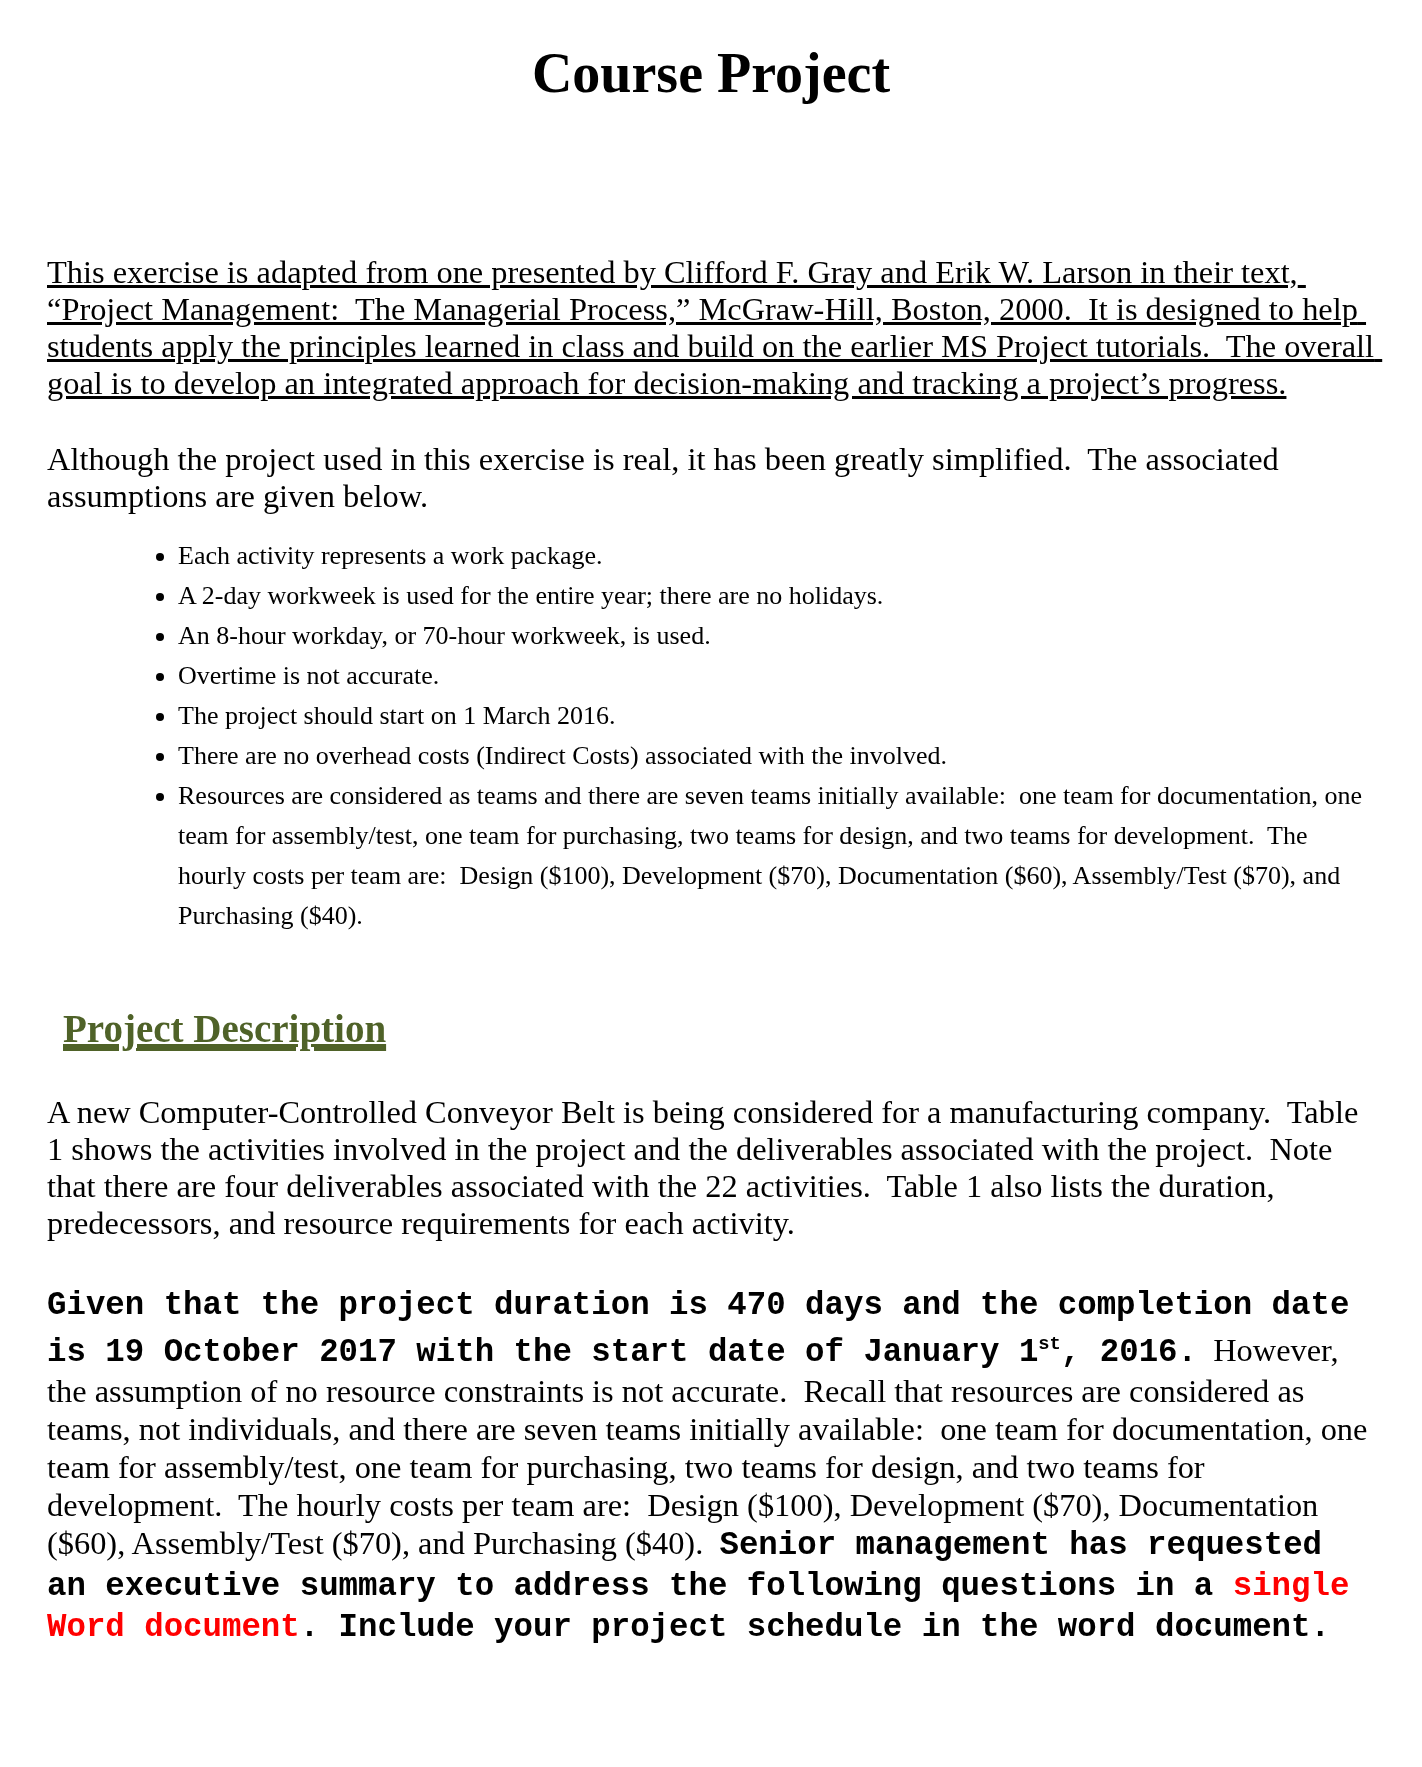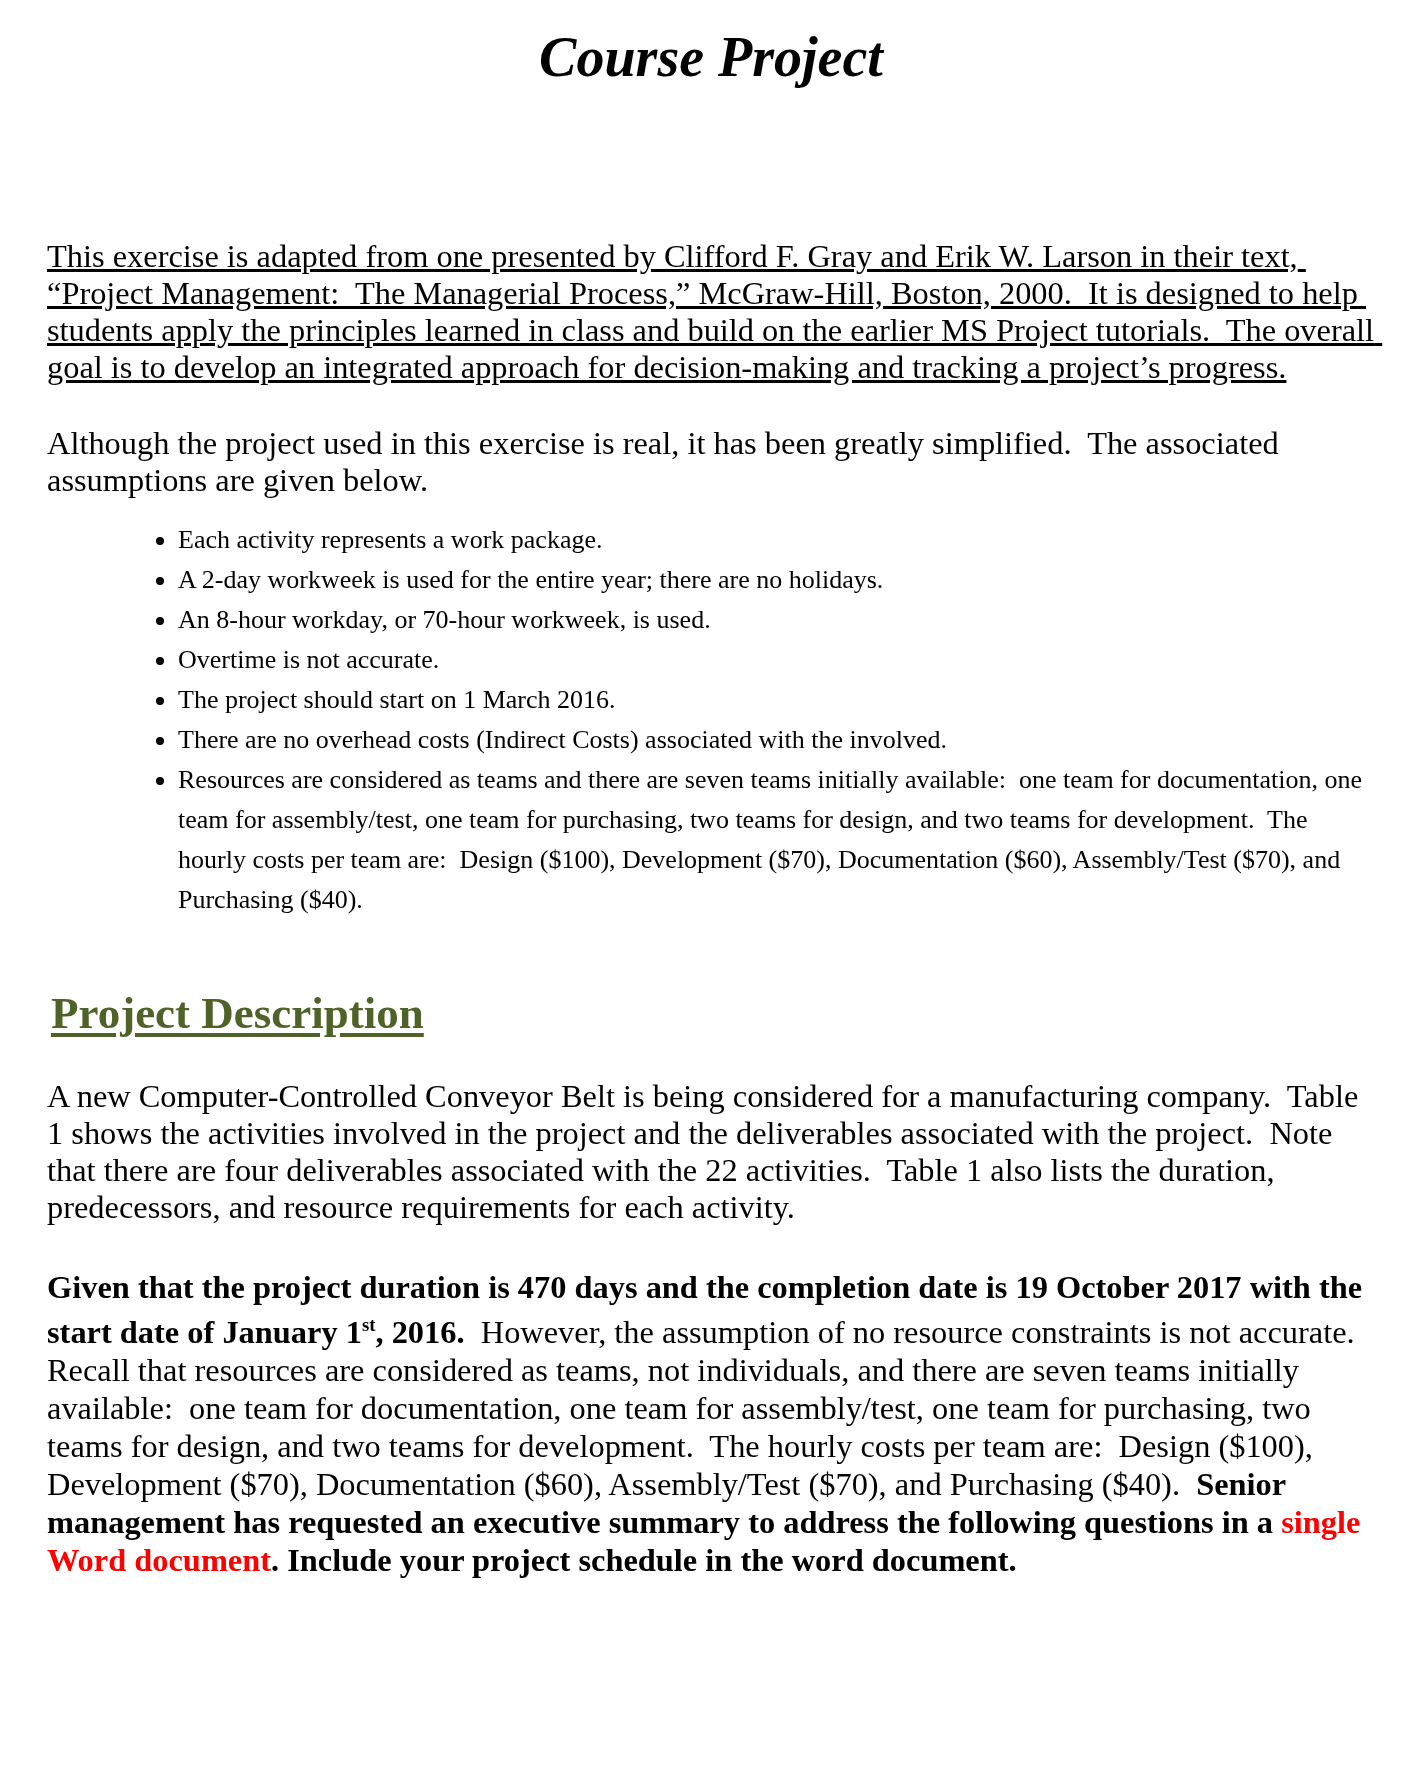--- a/index.html
+++ b/index.html
@@ -5,46 +5,46 @@
   * { box-sizing: border-box; }
   html, body { margin: 0; padding: 0; background: #ffffff; }
   .page {
     width: 1422px; height: 1767px; background: #ffffff; overflow: hidden;
     padding: 26px 47px 0 47px;
     font-family: "Liberation Serif", "DejaVu Serif", serif;
     color: #000000;
   }
   .title {
     font-size: 56px; line-height: 62px; font-weight: 700;
-    text-align: center; margin: 0; font-style: italic;
+    text-align: center; margin: 16px;
   }
   .para {
     font-size: 32.4px; line-height: 37px; margin: 0;
     white-space: pre-wrap;
   }
   .intro { margin-top: 150px; text-decoration: underline; }
   .assume-intro { margin-top: 39px; }
   .assumptions {
     margin: 21px 0 0 0; padding: 0 0 0 131px; list-style: disc;
   }
   .assumptions li {
     font-size: 26px; line-height: 40px; white-space: pre-wrap;
   }
   .section-heading {
-    margin: 70px 0 0 4px; font-size: 45px; line-height: 46px;
-    font-weight: 700; color: var(--heading-green, #4F6228);
+    margin: 70px 0 0 16px; font-size: 39px; line-height: 46px;
+    font-weight: 700; color: var(--heading-green, #4F6228); text-decoration: underline;
   }
   .section-heading .underline {
     text-decoration: underline;
     text-decoration-thickness: 4px;
     text-underline-offset: 5px;
   }
   .desc { margin-top: 42px; }
   .final { margin-top: 42px; line-height: 38px; }
-  .final b { font-weight: 700; }
+  .final b { font-weight: 700; font-family: Liberation Mono, monospace; }
   .red { color: var(--highlight-red, #FF0000); }
   sup { font-size: 58%; }
 </style>
 </head>
 <body>
 
 <div class="page">
 
   <h1 class="title">Course Project</h1>
 

